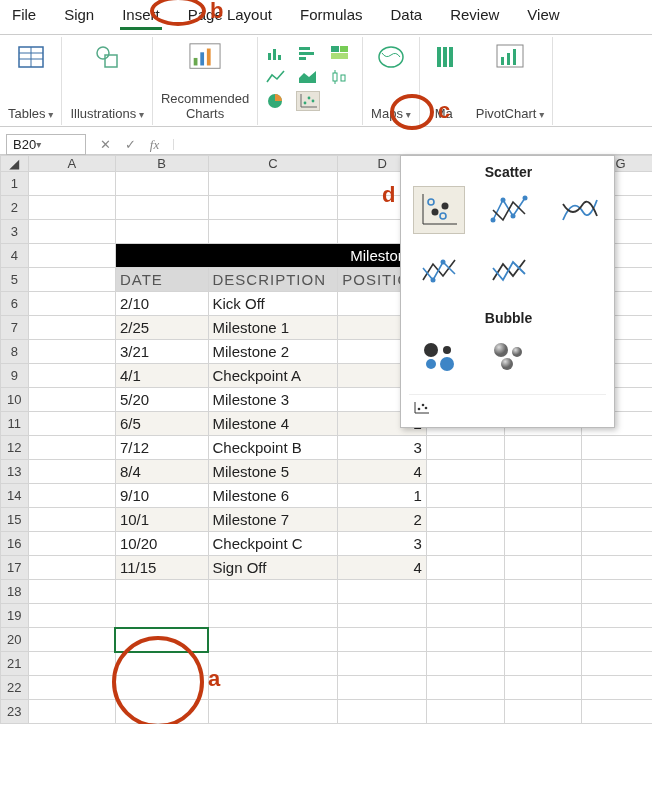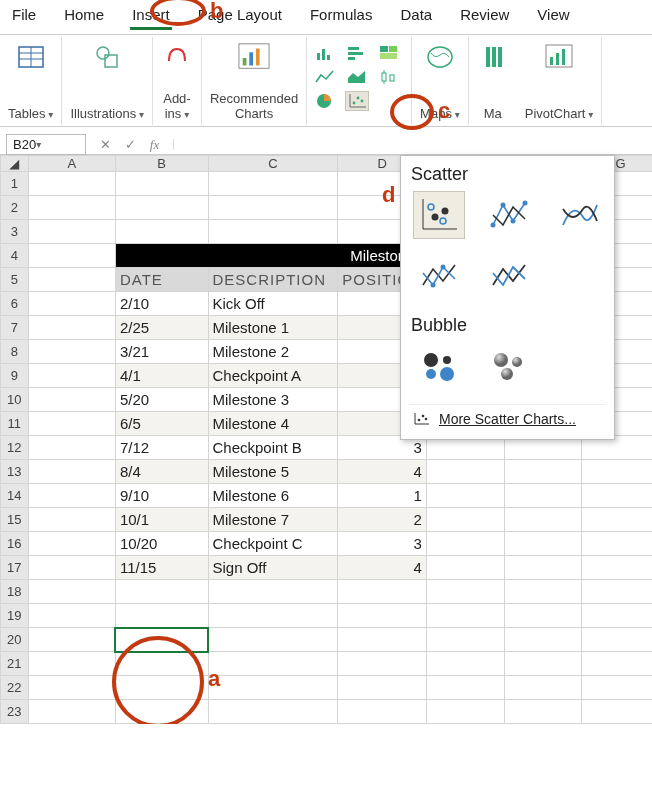--- a/index.html
+++ b/index.html
@@ -32,38 +32,38 @@
   table.grid .rowhdr { width:28px; background:#e6e6e6; text-align:center; font-size:13px; color:#444; }
   table.grid td { height:24px; padding:0 4px; font-size:15px; }
   .colA{width:90px;} .colB{width:94px;} .colC{width:130px;} .colD{width:80px;} .colE{width:80px;} .colF{width:80px;} .colG{width:80px;}
   .selcell { outline:2px solid #1a7a3a; outline-offset:-1px; background:#fff; }
   .tblhdr { background:#000; color:#fff; font-size:20px; text-align:right; font-family:"Segoe UI Light","Segoe UI",Arial; }
   .colhdr { background:#d9d9d9; font-size:15px; letter-spacing:1px; color:#555; }
   .numcell { text-align:right; }
   .stripe { background:#f5f3ee; }
   
   .dropdown-panel { position:absolute; left:400px; top:0px; width:215px; background:#fff; border:1px solid #bbb; box-shadow:2px 2px 6px rgba(0,0,0,.25); padding:6px 8px 10px; z-index:10; }
-  .dropdown-panel h4 { font-size:18px; font-weight:normal; margin:2px 0 6px 2px; }
+  .dropdown-panel h4 { font-size:14px; font-weight:bold; margin:2px 0 6px 2px;text-align:center; }
   .opt-grid { display:flex; gap:18px; margin:4px 0 14px 4px; }
   .opt { width:52px; height:48px; display:flex; align-items:center; justify-content:center; }
   .opt.sel { background:#efece2; border:1px solid #c9c5b8; }
   .more-row { display:flex; align-items:center; gap:8px; padding:6px 4px 2px; font-size:14px; border-top:1px solid #eee; }
   .more-row .mi { width:18px; height:14px; }
   
   .ann { position:absolute; border:4px solid #c33a11; border-radius:50%; pointer-events:none; }
   .ann-label { position:absolute; color:#c33a11; font-weight:bold; font-size:22px; pointer-events:none; }
   .container { position:relative; width:652px; }
 </style>
 </head>
 <body>
 <div class="container">
 
 <div class="tabs">
   <div class="tab">File</div>
-  <div class="tab">Home</div>
+  <div class="tab">Sign</div>
   <div class="tab active">Insert</div>
   <div class="tab">Page Layout</div>
   <div class="tab">Formulas</div>
   <div class="tab">Data</div>
   <div class="tab">Review</div>
   <div class="tab">View</div>
 </div>
 
 <div class="ribbon">
   <div class="group">
@@ -81,29 +81,20 @@
     <span class="icon-big">
       <svg width="28" height="28" viewBox="0 0 28 28">
             <circle cx="10" cy="10" r="6" fill="none" stroke="#5a8" stroke-width="1.5"></circle>
             <rect x="12" y="12" width="12" height="12" fill="none" stroke="#5a8" stroke-width="1.5"></rect>
           </svg>
     </span>
     <span class="glabel dropdown-caret">Illustrations</span>
   </div>
   <div class="group">
     <span class="icon-big">
-      <svg width="28" height="28" viewBox="0 0 28 28">
-            <path d="M6 18 Q6 6 14 6 Q22 6 22 18" fill="none" stroke="#d33" stroke-width="2"></path>
-          </svg>
-    </span>
-    <span class="glabel dropdown-caret" style="white-space:pre-line;">Add-
-ins</span>
-  </div>
-  <div class="group">
-    <span class="icon-big">
       <svg width="34" height="30" viewBox="0 0 34 30">
             <rect x="1" y="1" width="32" height="26" fill="none" stroke="#888"></rect>
             <rect x="5" y="16" width="4" height="8" fill="#6aa84f"></rect>
             <rect x="12" y="10" width="4" height="14" fill="#3d85c6"></rect>
             <rect x="19" y="6" width="4" height="18" fill="#e69138"></rect>
           </svg>
     </span>
     <span class="glabel" style="white-space:pre-line;">Recommended
 Charts</span>
   </div>
@@ -286,21 +277,20 @@
     <div class="more-row">
       <span class="mi">
         <svg width="18" height="14">
               <line x1="2" y1="1" x2="2" y2="12" stroke="#333"></line>
               <line x1="2" y1="12" x2="16" y2="12" stroke="#333"></line>
               <circle cx="6" cy="8" r="1.3" fill="#333"></circle>
               <circle cx="10" cy="4" r="1.3" fill="#333"></circle>
               <circle cx="13" cy="7" r="1.3" fill="#333"></circle>
             </svg>
       </span>
-      <span style="text-decoration:underline;">More Scatter Charts...</span>
     </div>
   </div>
 
   <table class="grid">
     <tbody>
           <tr>
       <th class="rowhdr">◢</th>
       <th class="colA">A</th>
       <th class="colB">B</th>
       <th class="colC">C</th>

